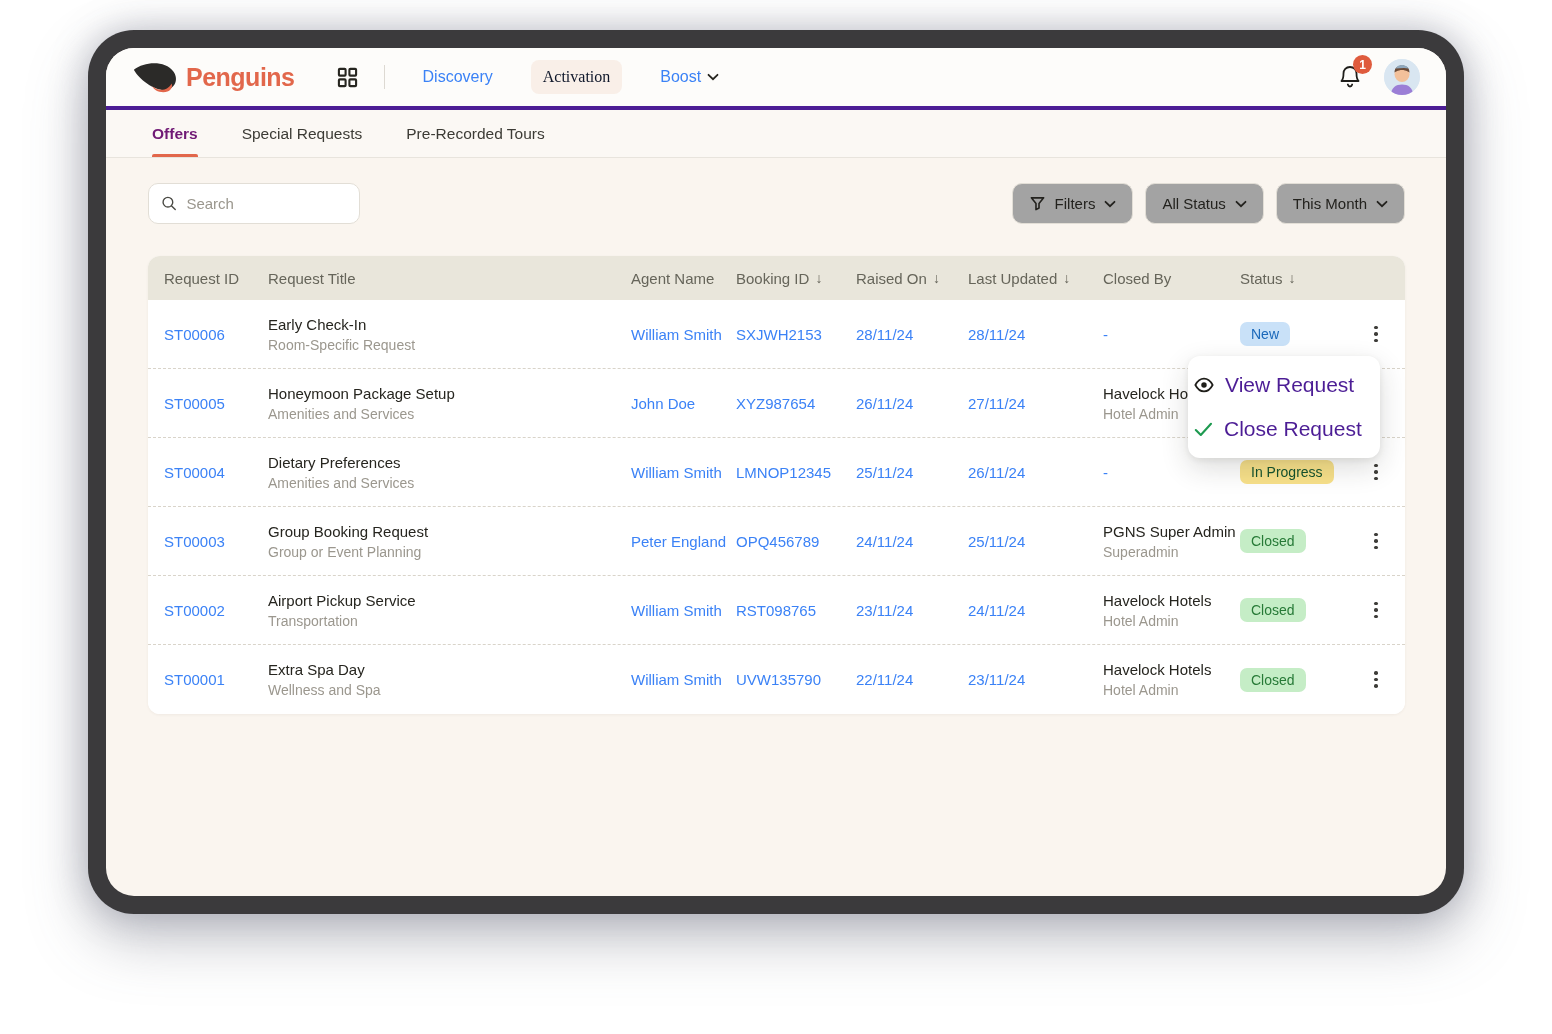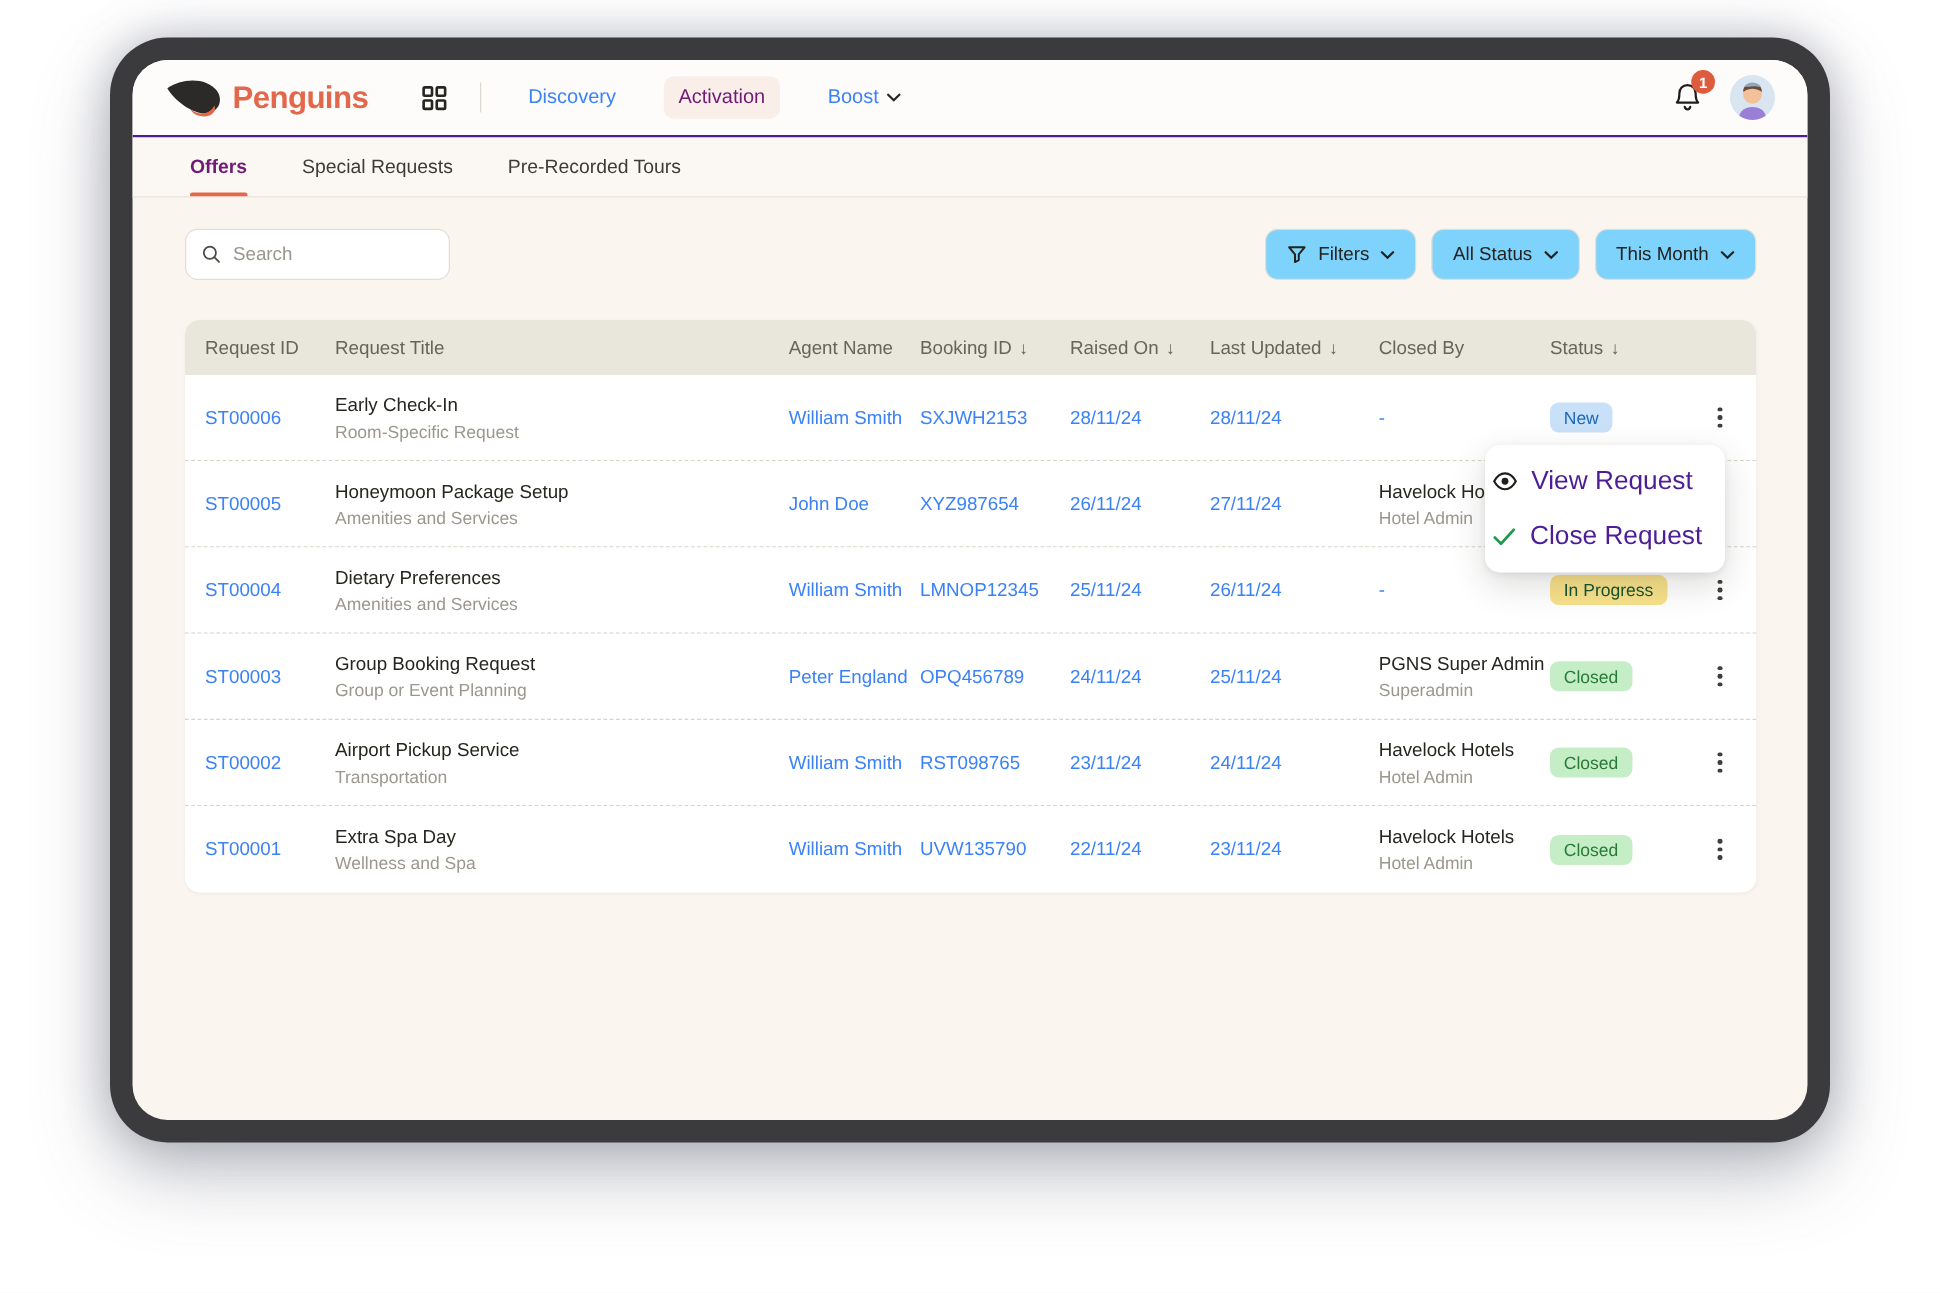--- a/index.html
+++ b/index.html
@@ -12,30 +12,30 @@
     background:#3b3a3c; border-radius:46px;
     box-shadow:0 0 36px rgba(120,122,140,.45), 0 26px 60px rgba(90,92,110,.35);
   }
   .screen {
     position:absolute; left:18px; top:18px; right:18px; bottom:18px;
     background:#faf5ef; border-radius:28px; overflow:hidden;
   }
 
   
   .topnav {
-    height:62px; background:#fdfcfa; border-bottom:2px solid #4c1d95;
+    height:62px; background:#fdfcfa; border-bottom:4px solid #4c1d95;
     display:flex; align-items:center; padding:0 26px;
   }
   .logo { display:flex; align-items:center; gap:8px; cursor:pointer; }
   .logo-text { font-size:25px; font-weight:bold; color:#e2674b; letter-spacing:-0.5px; }
   .nav-center { display:flex; align-items:center; gap:26px; margin-left:42px; }
   .grid-btn { display:flex; align-items:center; cursor:pointer; }
   .nav-divider { width:1px; height:24px; background:#ddd9d2; }
   .nav-item { font-size:16px; color:#3b82f6; cursor:pointer; padding:8px 12px; border-radius:8px; display:flex; align-items:center; gap:6px; }
-  .nav-item.active { color:#701a75; background:#f9efe8; }
+  .nav-item.active { color:#0f172a; background:#f9efe8;font-family:Liberation Serif, serif; }
   .nav-right { margin-left:auto; display:flex; align-items:center; gap:22px; }
   .bell-wrap { position:relative; cursor:pointer; display:flex; }
   .badge-count {
     position:absolute; top:-9px; right:-10px; min-width:19px; height:19px; border-radius:10px;
     background:#df5b3d; color:#fff; font-size:12px; font-weight:bold;
     display:flex; align-items:center; justify-content:center; padding:0 5px;
   }
   .avatar { width:36px; height:36px; border-radius:50%; overflow:hidden; cursor:pointer; background:#dce8f2; display:flex; }
 
   
@@ -51,21 +51,21 @@
   .content { padding:25px 41px 0 42px; position:relative; }
   .toolbar { display:flex; align-items:center; }
   .searchbox {
     width:212px; height:41px; background:#fff; border:1px solid #e2ded6; border-radius:10px;
     display:flex; align-items:center; padding:0 12px; gap:9px;
   }
   .searchbox input { border:none; outline:none; font-size:15px; color:#333; width:100%; background:transparent; font-family:"Liberation Sans", sans-serif; }
   .searchbox input::placeholder { color:#9a968d; }
   .toolbar-right { margin-left:auto; display:flex; gap:12px; }
   .tool-btn {
-    height:41px; background:#7dd3fc; border:1px solid #e2ded6; border-radius:10px;
+    height:41px; background:#a3a3a3; border:1px solid #e2ded6; border-radius:10px;
     display:flex; align-items:center; gap:9px; padding:0 16px;
     font-size:15px; color:#23221e; cursor:pointer; font-weight:500;
   }
 
   
   .table-card { margin-top:32px; background:#fff; border-radius:12px; overflow:hidden; box-shadow:0 1px 3px rgba(60,55,40,.06); }
   .thead { display:flex; align-items:center; background:#e9e6db; height:44px; padding:0 16px; }
   .th { font-size:15px; color:#66655a; display:flex; gap:6px; }
   .sort-arrow { font-size:14px; color:#66655a; cursor:pointer; }
   .trow { display:flex; align-items:center; height:69px; padding:0 16px; border-bottom:1px dashed #d9d4ca; background:#fff; }

